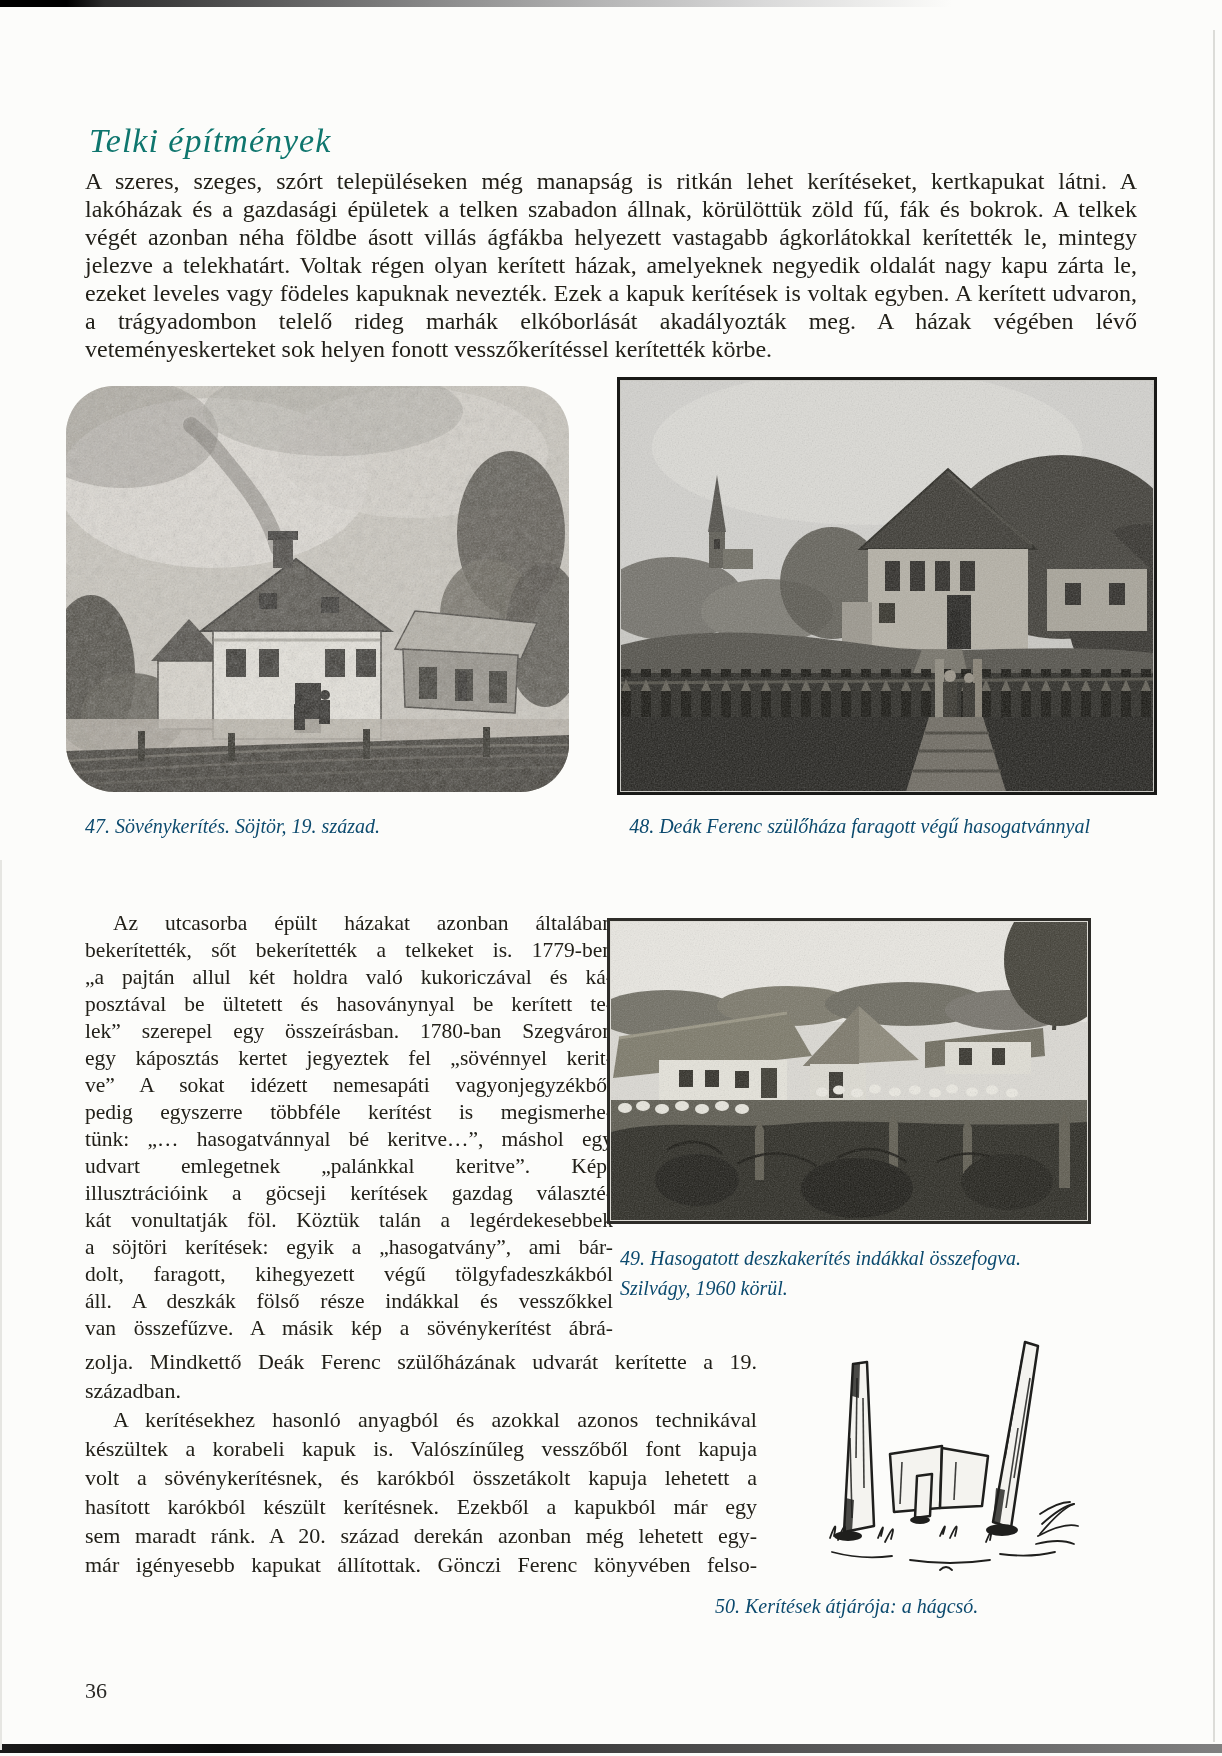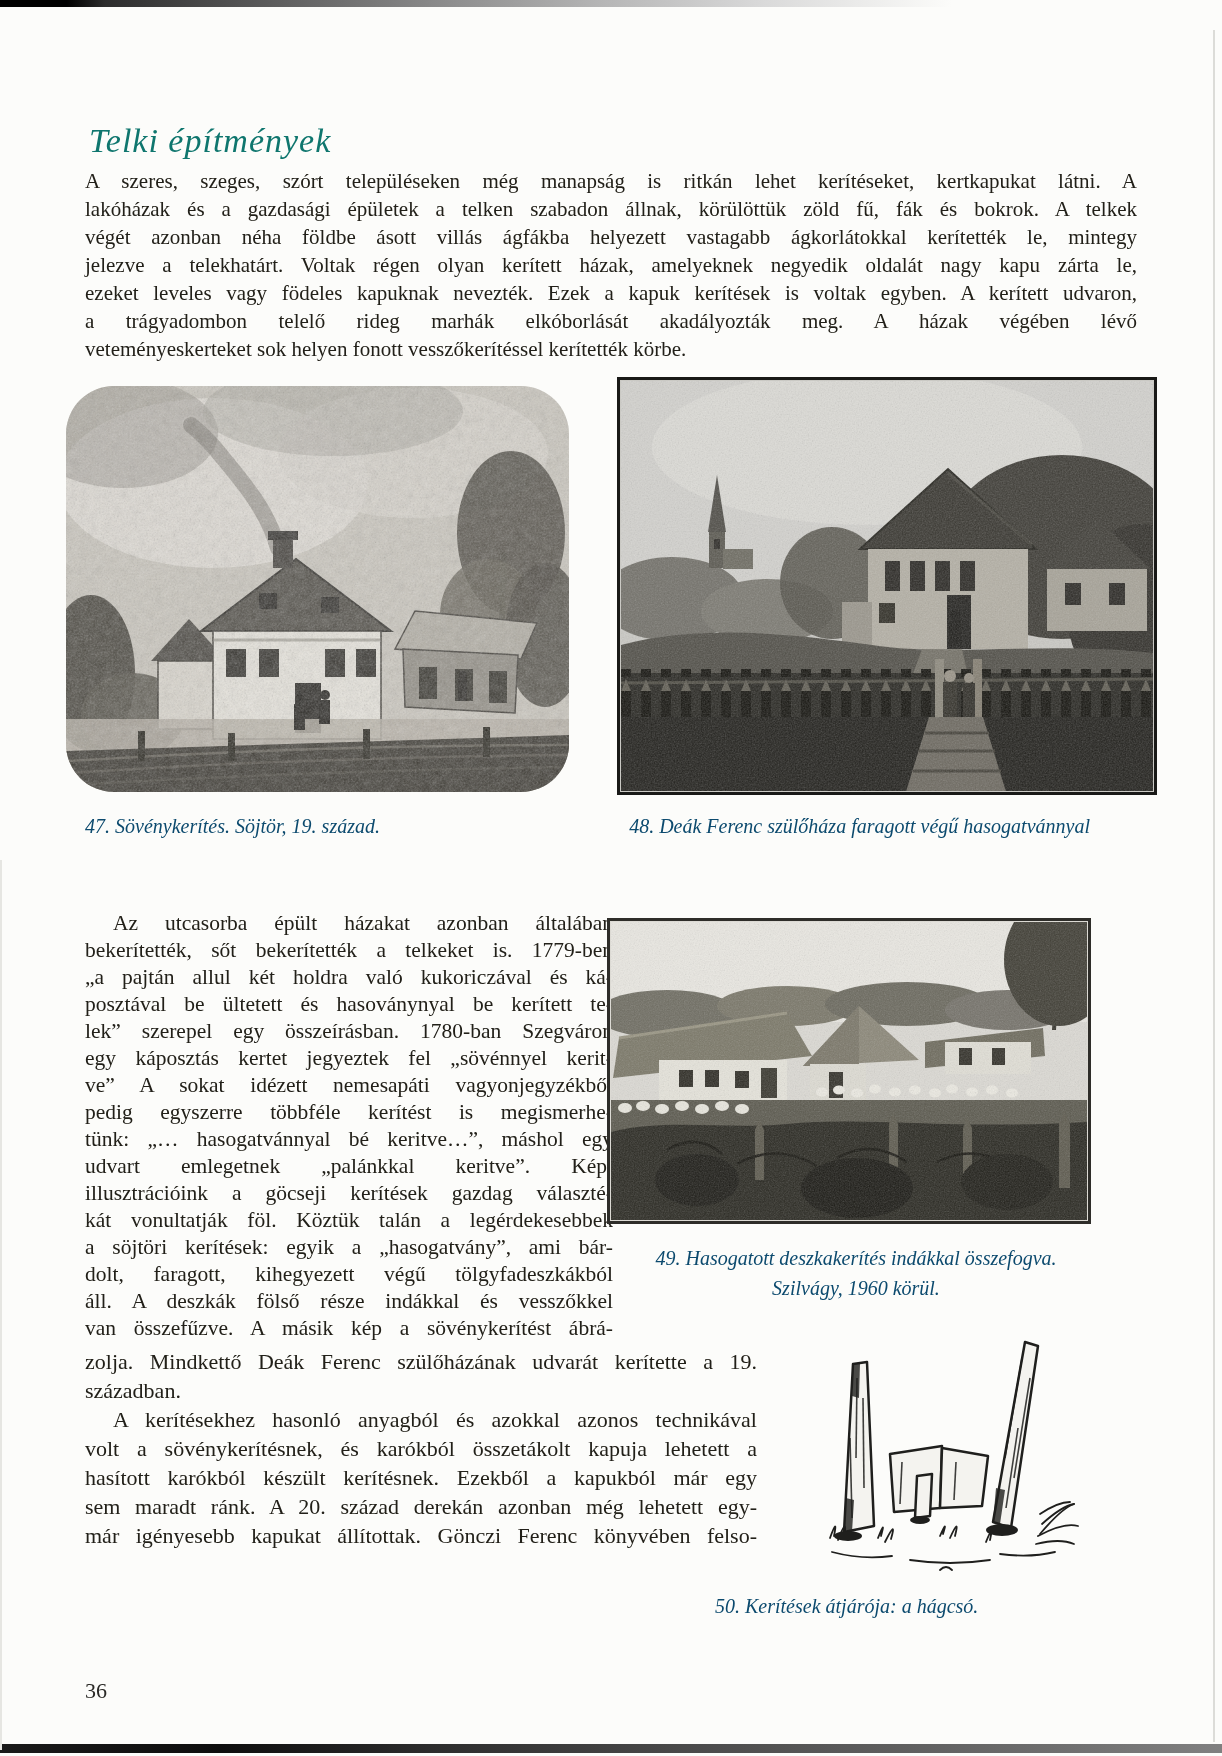--- a/index.html
+++ b/index.html
@@ -13,32 +13,32 @@
   #artifact-top{left:0;top:0;width:952px;height:7px;
     background:linear-gradient(to right,#000 0%,#000 7%,#2c2c2c 11%,#555 26%,#8a8a8a 46%,#b5b5b5 63%,#d9d9d9 80%,rgba(235,235,235,0) 100%);}
   #artifact-bottom{left:0;top:1744px;width:1222px;height:9px;
     background:linear-gradient(to right,#1a1a1a 0%,#0e0e0e 18%,#2e2e2e 36%,#4a4a4a 56%,#646464 78%,#808080 100%);}
   #artifact-right{left:1213px;top:30px;width:2px;height:1712px;background:#dcdcd8;}
   #artifact-left{left:0;top:860px;width:2px;height:890px;background:#e6e6e2;}
   
   #page-title{left:71px;top:104px;font-size:34px;font-style:italic;font-weight:normal;
     letter-spacing:1px;margin:18px;color:#0f766e;}
   
-  .textblock{font-size:21px;line-height:28px;color:#222019;}
+  .textblock{font-size:24px;line-height:28px;color:#222019;}
   .tl{text-align:justify;text-align-last:justify;white-space:normal;}
   .tl-last{text-align-last:left;}
   .tl-indent{text-indent:28px;}
   #intro-block{left:85px;top:167px;width:1052px;}
   #column-block{left:85px;top:910px;width:528px;font-size:21.5px;line-height:27px;}
   #bottom-block{left:85px;top:1347px;width:672px;font-size:22px;line-height:29px;}
   
   .caption{font-style:italic;font-size:20px;line-height:29px;color:#0c4a6e;}
   #caption-47{left:85px;top:812px;width:520px;text-align:left;}
   #caption-48{left:620px;top:812px;width:470px;text-align:right;}
-  #caption-49{left:620px;top:1243px;width:472px;text-align:center;line-height:30px;}
+  #caption-49{left:620px;top:1243px;width:472px;text-align:left;line-height:30px;}
   #caption-50{left:715px;top:1592px;width:400px;text-align:left;}
   
   .fig{overflow:hidden;}
   #figure-47{left:63px;top:383px;width:509px;height:412px;}
   #figure-48{left:617px;top:377px;width:540px;height:418px;}
   #figure-49{left:607px;top:918px;width:484px;height:306px;}
   #figure-50{left:790px;top:1338px;width:300px;height:250px;}
   .fig svg{display:block;width:100%;height:100%;}
   
   #page-number{left:85px;top:1678px;font-size:22px;color:#2a2926;}
@@ -314,20 +314,21 @@
 
   <div class="abs caption" id="caption-49">
     <div>49. Hasogatott deszkakerítés indákkal összefogva.</div>
     <div>Szilvágy, 1960 körül.</div>
   </div>
 
   <div class="abs textblock" id="bottom-block">
       <div class="tl">zolja. Mindkettő Deák Ferenc szülőházának udvarát kerítette a 19.</div>
       <div class="tl tl-last">században.</div>
       <div class="tl tl-indent">A kerítésekhez hasonló anyagból és azokkal azonos technikával</div>
+      <div class="tl">készültek a korabeli kapuk is. Valószínűleg vesszőből font kapuja</div>
       <div class="tl">volt a sövénykerítésnek, és karókból összetákolt kapuja lehetett a</div>
       <div class="tl">hasított karókból készült kerítésnek. Ezekből a kapukból már egy</div>
       <div class="tl">sem maradt ránk. A 20. század derekán azonban még lehetett egy-</div>
       <div class="tl">már igényesebb kapukat állítottak. Gönczi Ferenc könyvében felso-</div>
     </div>
 
   <div class="abs fig" id="figure-50">
     <svg viewBox="0 0 300 250" xmlns="http://www.w3.org/2000/svg" role="img" aria-label="ink drawing">
       <rect width="300" height="250" fill="#fcfcfa"></rect>
       <g stroke="#1f1f1d" stroke-width="2.5" fill="#f4f3ef" stroke-linejoin="round">

